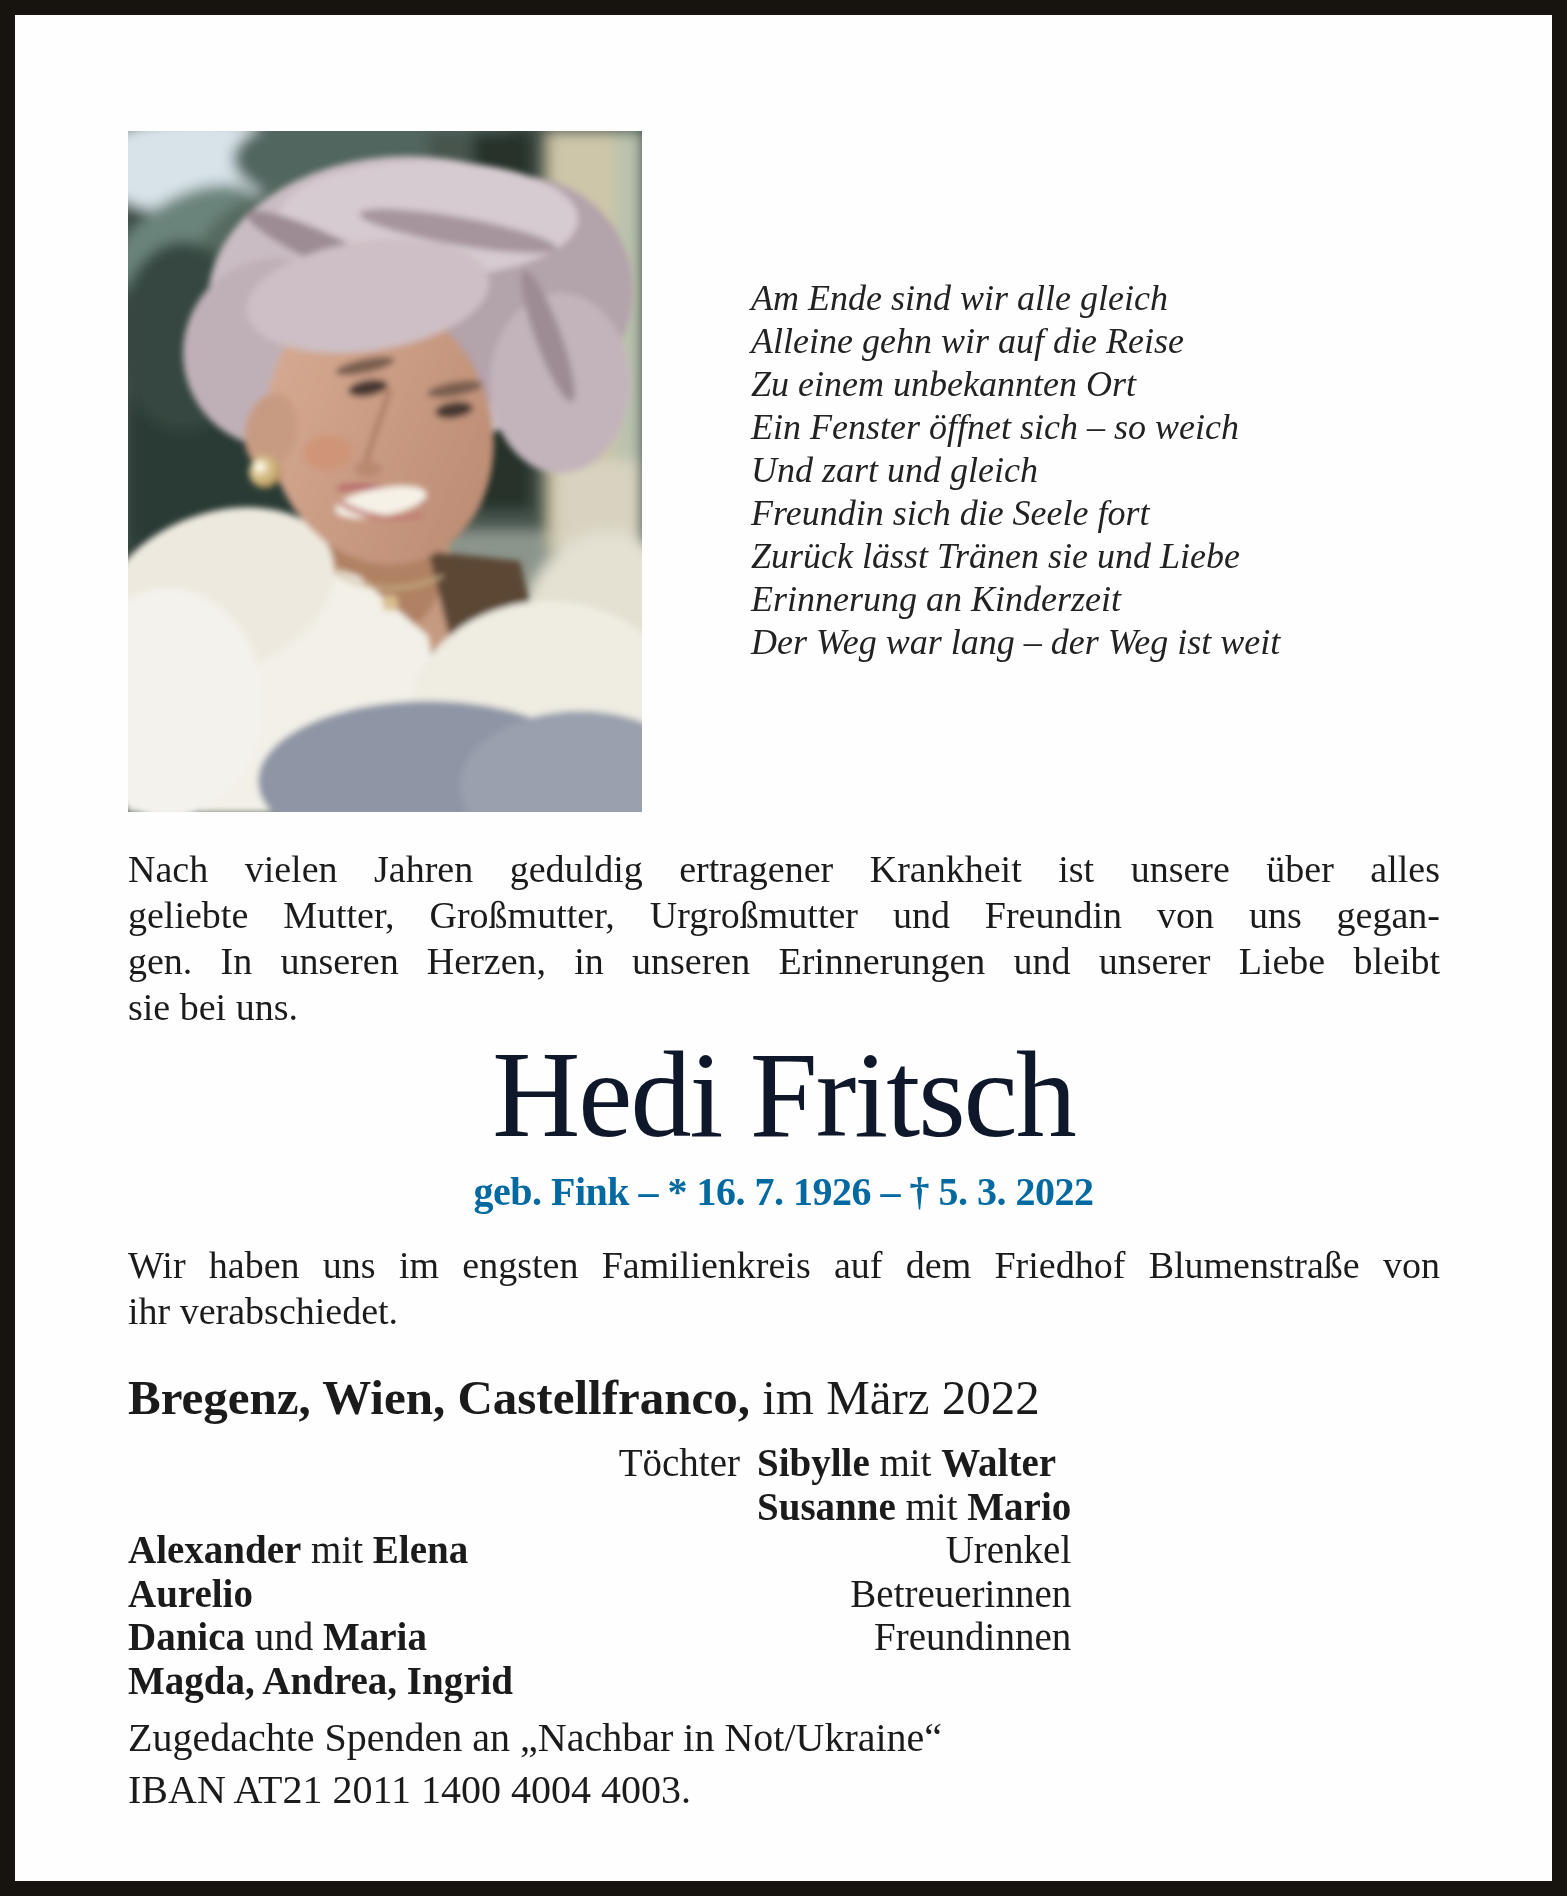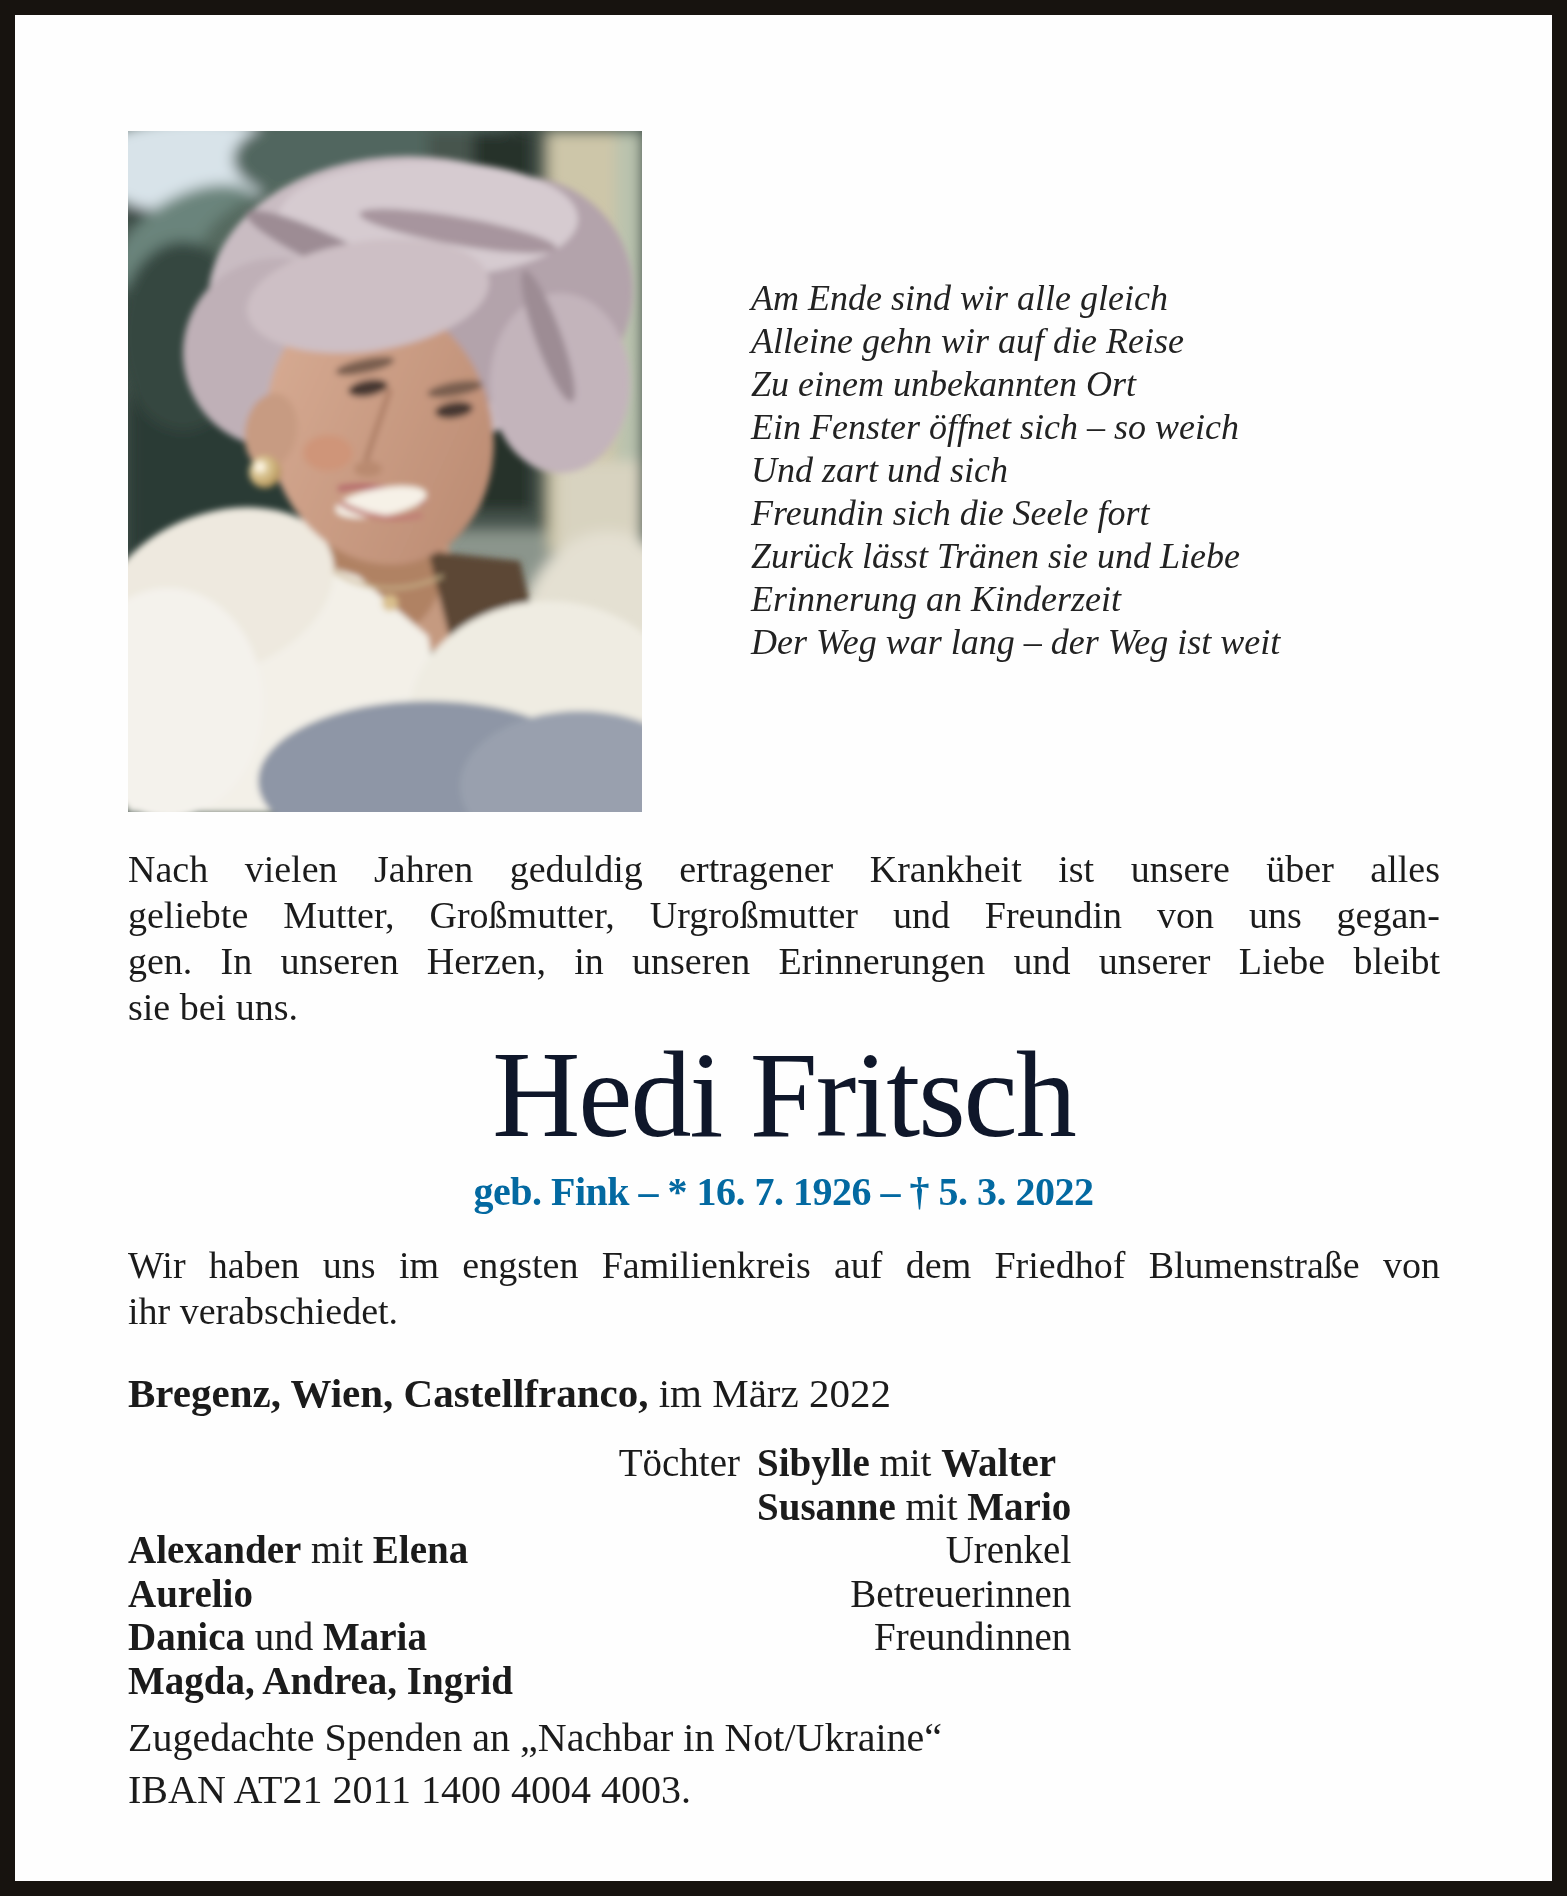--- a/index.html
+++ b/index.html
@@ -18,21 +18,21 @@
   .intro{top:831px;}
   .farewell{top:1227px;}
   .jline{text-align:justify;text-align-last:justify;}
   .jline.last{text-align:left;text-align-last:left;}
   
   .name{left:0;width:100%;top:1013px;text-align:center;font-size:122px;line-height:1.1;
         letter-spacing:-2px;color:#0f172a;font-weight:400;}
   .subtitle{left:0;width:100%;top:1153px;text-align:center;font-size:40px;font-weight:bold;
         letter-spacing:-0.5px;color:#0369a1;}
   
-  .dateline{left:113px;top:1354px;font-size:41px;}
+  .dateline{left:113px;top:1354px;font-size:49px;}
   .dateline .b{font-weight:bold;}
   
   .family{left:113px;top:1426px;display:grid;grid-template-columns:612px auto;
         column-gap:17px;font-size:39px;line-height:43.5px;}
   .fam-label{text-align:right;white-space:nowrap;}
   .fam-names{text-align:left;white-space:nowrap;}
   .fam-names b{font-weight:bold;}
   
   .donation{left:113px;top:1697px;font-size:40px;line-height:52px;}
 </style>
@@ -120,21 +120,21 @@
           <circle cx="262" cy="472" r="8" fill="#d9c08e"></circle>
         </g>
       </svg>
     </div>
 
     <div class="abs poem">
         <div class="poem-line">Am Ende sind wir alle gleich</div>
         <div class="poem-line">Alleine gehn wir auf die Reise</div>
         <div class="poem-line">Zu einem unbekannten Ort</div>
         <div class="poem-line">Ein Fenster öffnet sich – so weich</div>
-        <div class="poem-line">Und zart und sich</div>
+        <div class="poem-line">Und zart und gleich</div>
         <div class="poem-line">Freundin sich die Seele fort</div>
         <div class="poem-line">Zurück lässt Tränen sie und Liebe</div>
         <div class="poem-line">Erinnerung an Kinderzeit</div>
         <div class="poem-line last">Der Weg war lang – der Weg ist weit</div>
       </div>
 
     <div class="abs para intro">
         <div class="jline">Nach vielen Jahren geduldig ertragener Krankheit ist unsere über alles</div>
         <div class="jline">geliebte Mutter, Großmutter, Urgroßmutter und Freundin von uns gegan-</div>
         <div class="jline">gen. In unseren Herzen, in unseren Erinnerungen und unserer Liebe bleibt</div>

